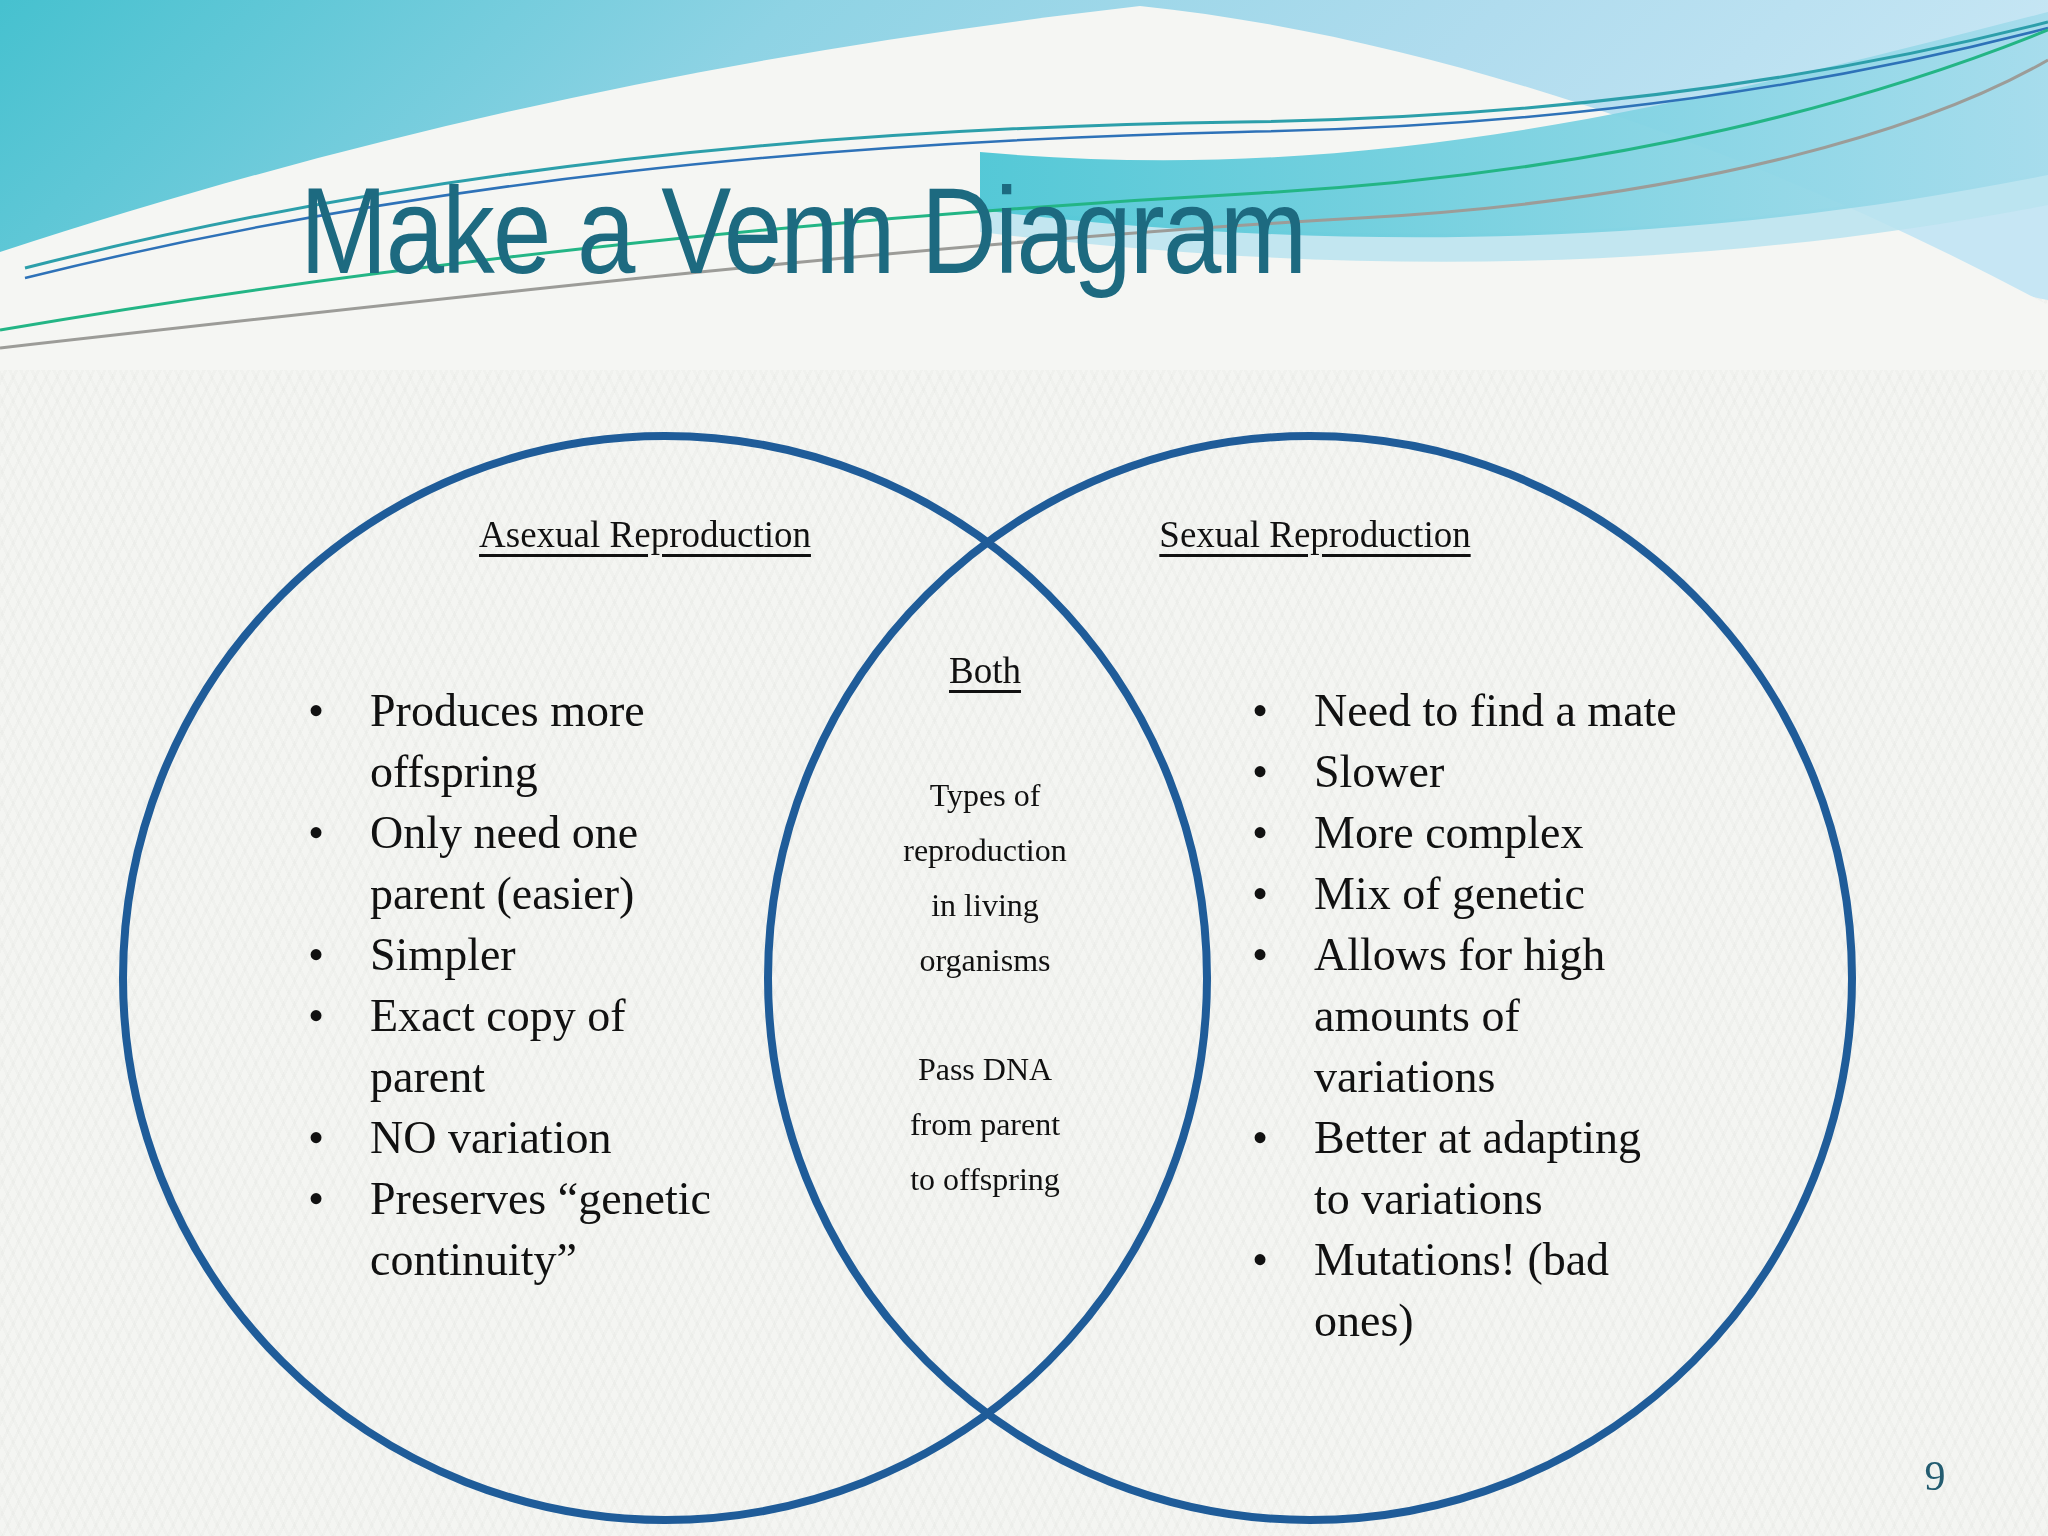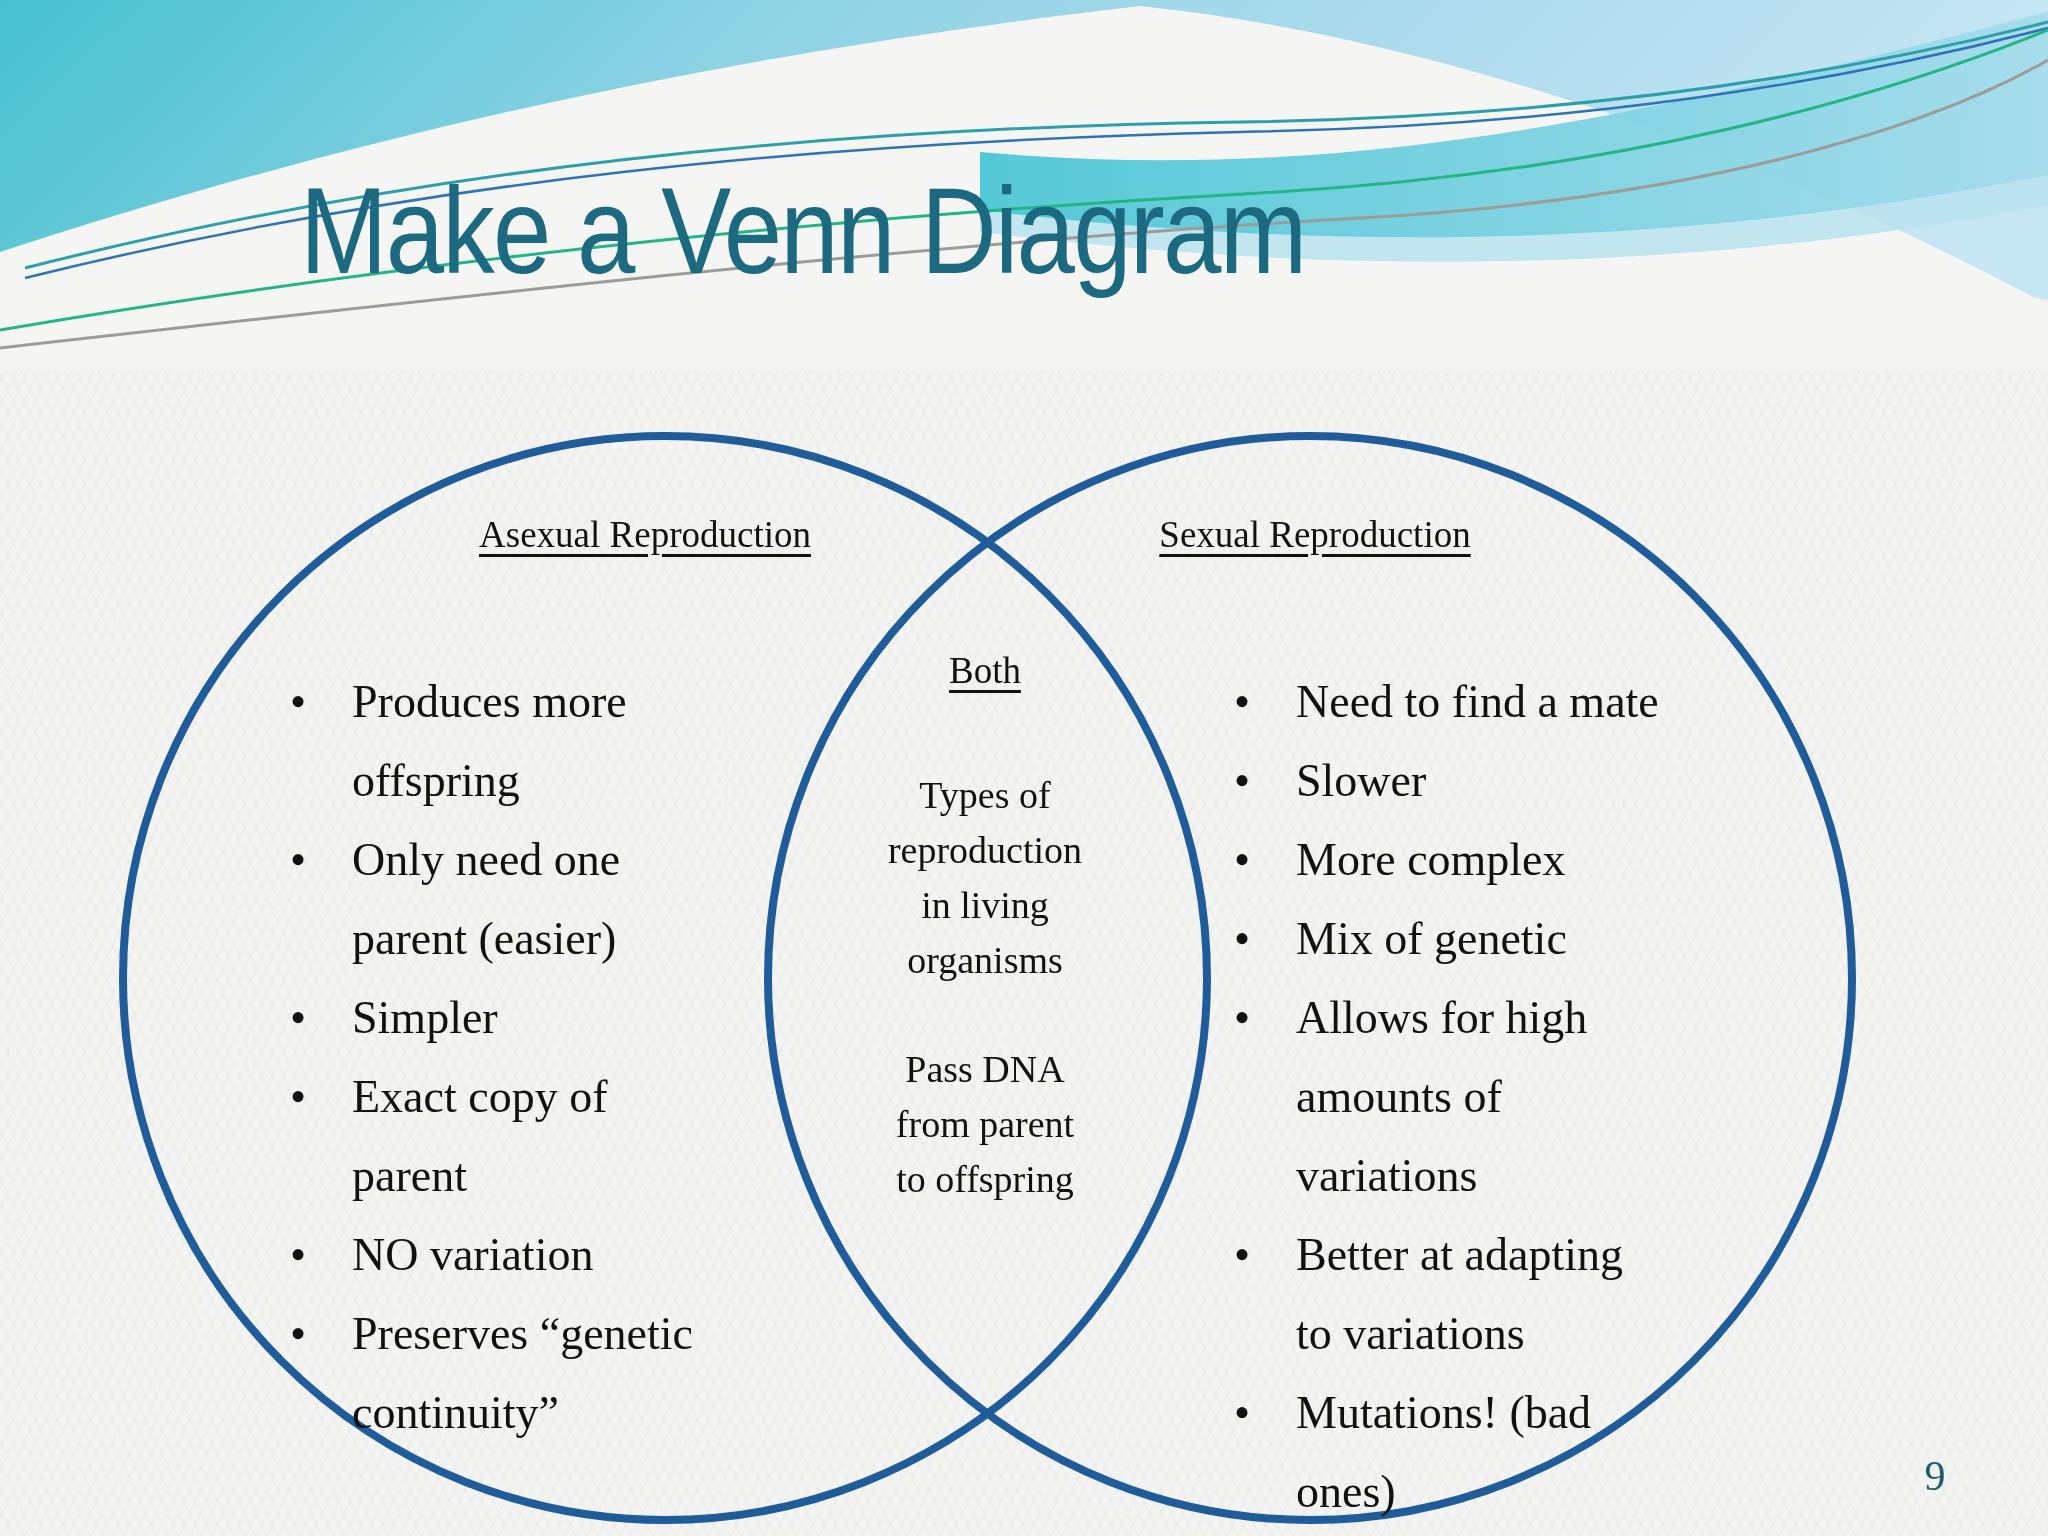--- a/index.html
+++ b/index.html
@@ -51,44 +51,44 @@
     text-decoration-thickness: 3px;
     text-underline-offset: 7px;
     white-space: nowrap;
   }
   .heading-asexual { left: 350px; top: 512px; width: 590px; }
   .heading-sexual  { left: 1020px; top: 512px; width: 590px; text-align: center; }
   .heading-both    { left: 855px;  top: 648px; width: 260px; }
 
   ul.venn-list {
     position: absolute;
-    margin: 0; padding: 0;
+    margin: 18px; padding: 0;
     list-style: none;
     font-size: 46px;
-    line-height: 79px;
+    line-height: 61px;
   }
   ul.venn-list li {
     position: relative;
     padding-left: 64px;
     white-space: pre-line;
   }
   ul.venn-list li::before {
     content: "\2022";
     position: absolute;
     left: 2px; top: 0;
     font-size: 46px;
   }
   .list-asexual { left: 288px;  top: 662px; width: 490px; }
   .list-sexual  { left: 1232px; top: 662px; width: 570px; }
   .list-sexual li { padding-left: 70px; }
 
   .both-paragraph {
     position: absolute;
     left: 815px; width: 340px;
-    font-size: 38px;
+    font-size: 32px;
     line-height: 55px;
     text-align: center;
     white-space: pre-line;
   }
   .both-types { top: 768px; }
   .both-dna   { top: 1042px; }
 
   .page-number {
     position: absolute;
     left: 1900px; top: 1452px;

